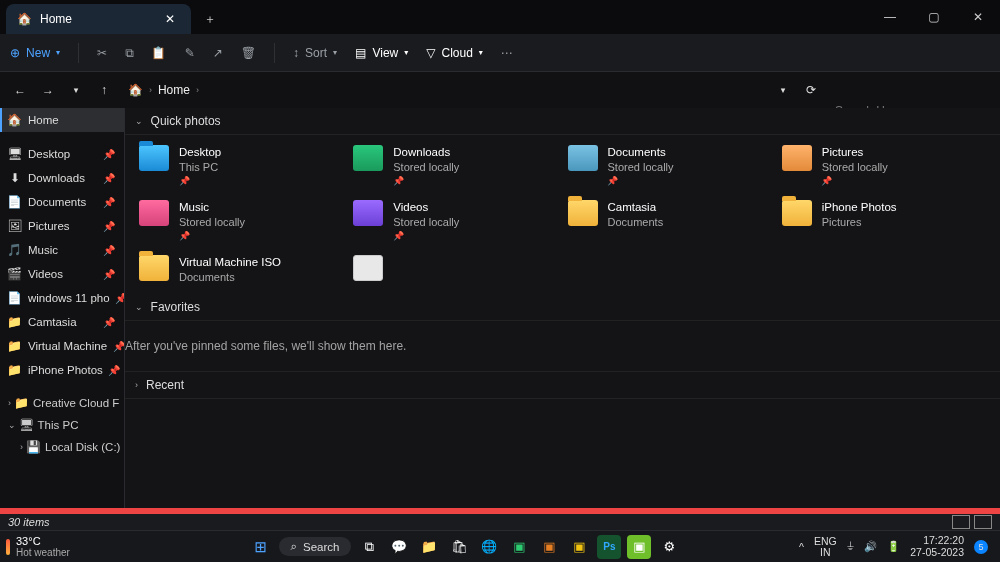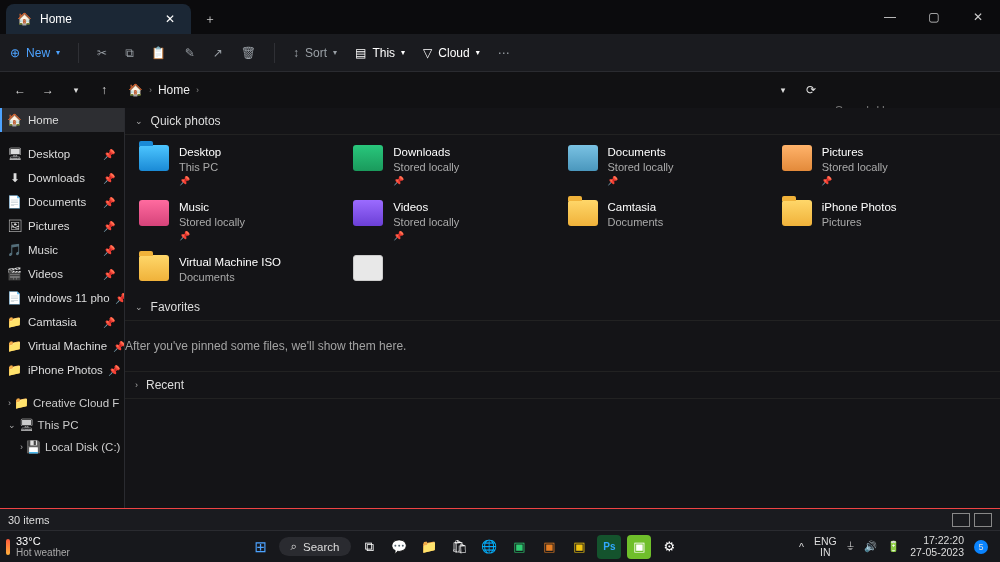--- a/index.html
+++ b/index.html
@@ -40,21 +40,21 @@
   .section-header .chev { font-size:9px; color:#aaa; }
   .grid { display:grid; grid-template-columns: repeat(4, 1fr); gap:12px 10px; padding:10px 14px; }
   .tile { display:flex; align-items:flex-start; gap:10px; }
   .tile-icon { width:30px; height:26px; border-radius:3px; flex-shrink:0; display:flex; align-items:center; justify-content:center; position:relative; }
   .tile-text { display:flex; flex-direction:column; line-height:1.3; }
   .tile-text .t1 { color:#fff; font-size:11.5px; white-space:nowrap; overflow:hidden; text-overflow:ellipsis; max-width:150px; }
   .tile-text .t2 { color:#aaa; font-size:11px; }
   .tile-text .pinmark { color:#888; font-size:9px; margin-top:2px; }
   .section-empty { color:#a3a3a3; font-size:12px; padding:18px 0; }
   
-  .status { height:22px; background:#1a1b1f; border-top:1px solid #ef4444; display:flex; align-items:center; padding:0 8px; font-size:11px; color:#ddd; }
+  .status { height:22px; background:#1a1b1f; border-top:6px solid #ef4444; display:flex; align-items:center; padding:0 8px; font-size:11px; color:#ddd;font-style:italic; }
   .status .spacer { flex:1; }
   .viewicon { width:18px; height:14px; border:1px solid #888; margin-left:4px; display:inline-block; }
   
   .taskbar { height:32px; background:#17181c; display:flex; align-items:center; padding:0 6px; gap:12px; border-top:1px solid #2a2b30; }
   .tb-left { display:flex; align-items:center; gap:6px; width:125px; }
   .tb-temp-icon { width:4px; height:16px; border-radius:2px; display:inline-block; }
   .tb-center { flex:1; display:flex; align-items:center; justify-content:center; gap:6px; }
   .tb-icon { width:24px; height:24px; border-radius:4px; display:flex; align-items:center; justify-content:center; font-size:13px; }
   .tb-search { display:flex; align-items:center; gap:6px; background:#2a2b30; border-radius:14px; padding:3px 12px; font-size:11.5px; color:#ddd; }
   .tb-right { display:flex; align-items:center; gap:10px; padding-right:6px; font-size:10.5px; color:#ddd; }
@@ -117,21 +117,21 @@
         <span>🗑</span>
       </div>
     <div class="tsep"></div>
     <div class="tbtn">
       <span>↕</span>
       <span>Sort</span>
       <span style="font-size:8px;">▾</span>
     </div>
     <div class="tbtn" style="color:#fff;">
       <span>▤</span>
-      <span>This</span>
+      <span>View</span>
       <span style="font-size:8px;">▾</span>
     </div>
     <div class="tbtn" style="color:#fff;">
       <span>▽</span>
       <span>Cloud</span>
       <span style="font-size:8px;">▾</span>
     </div>
     <div class="tbtn">
         <span>⋯</span>
       </div>

